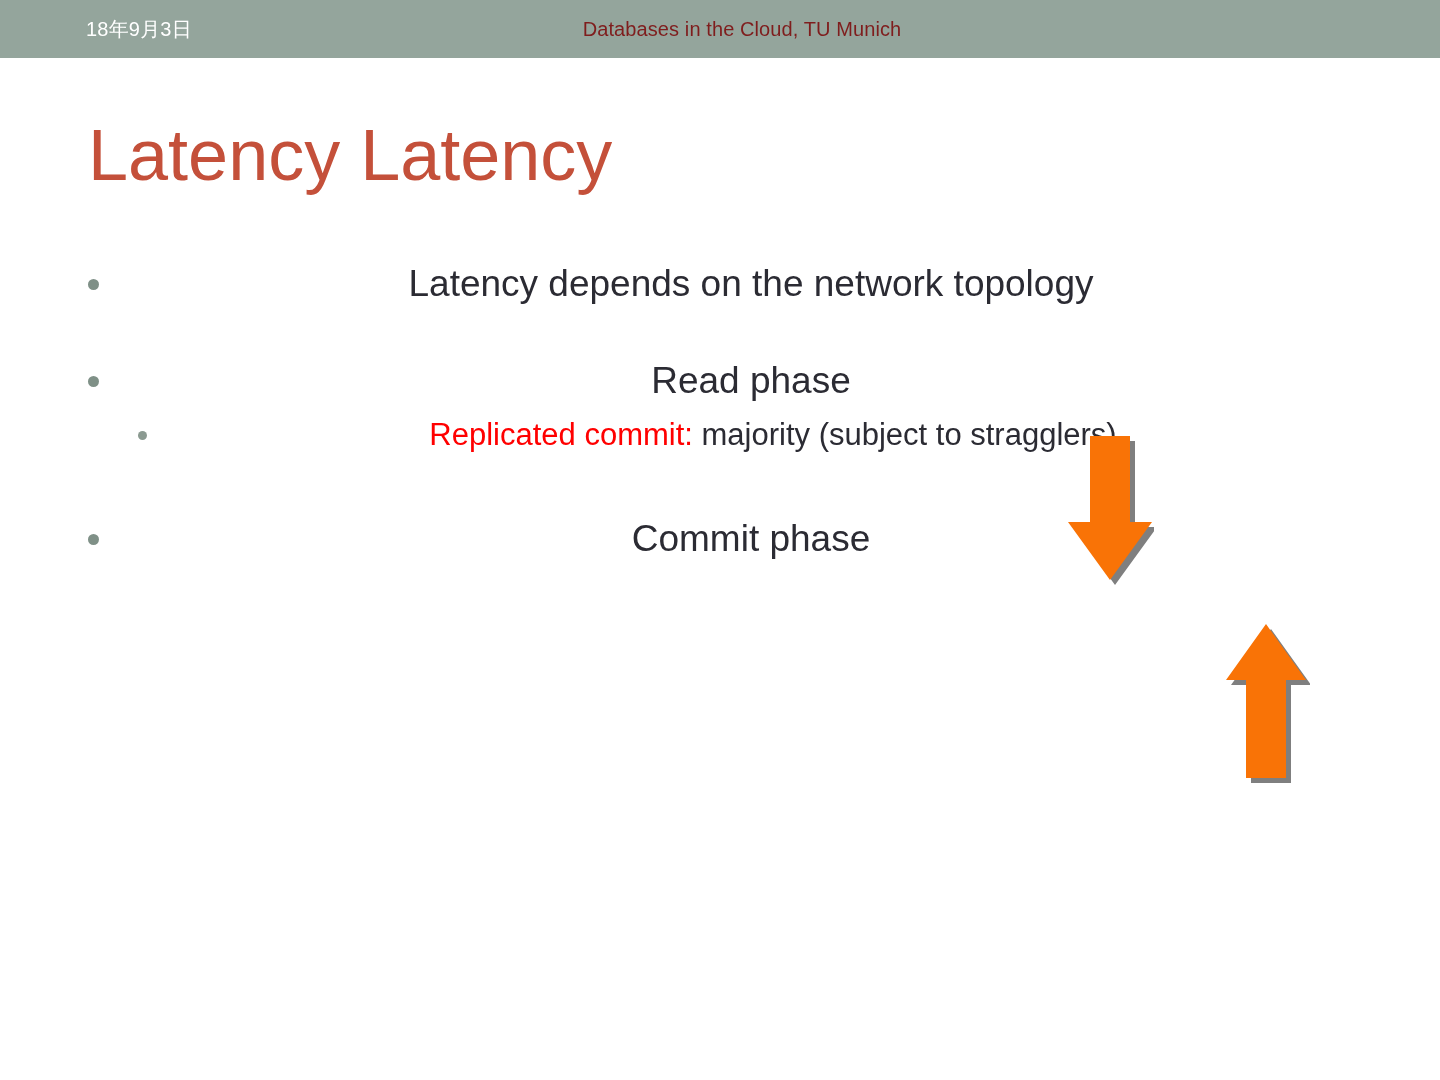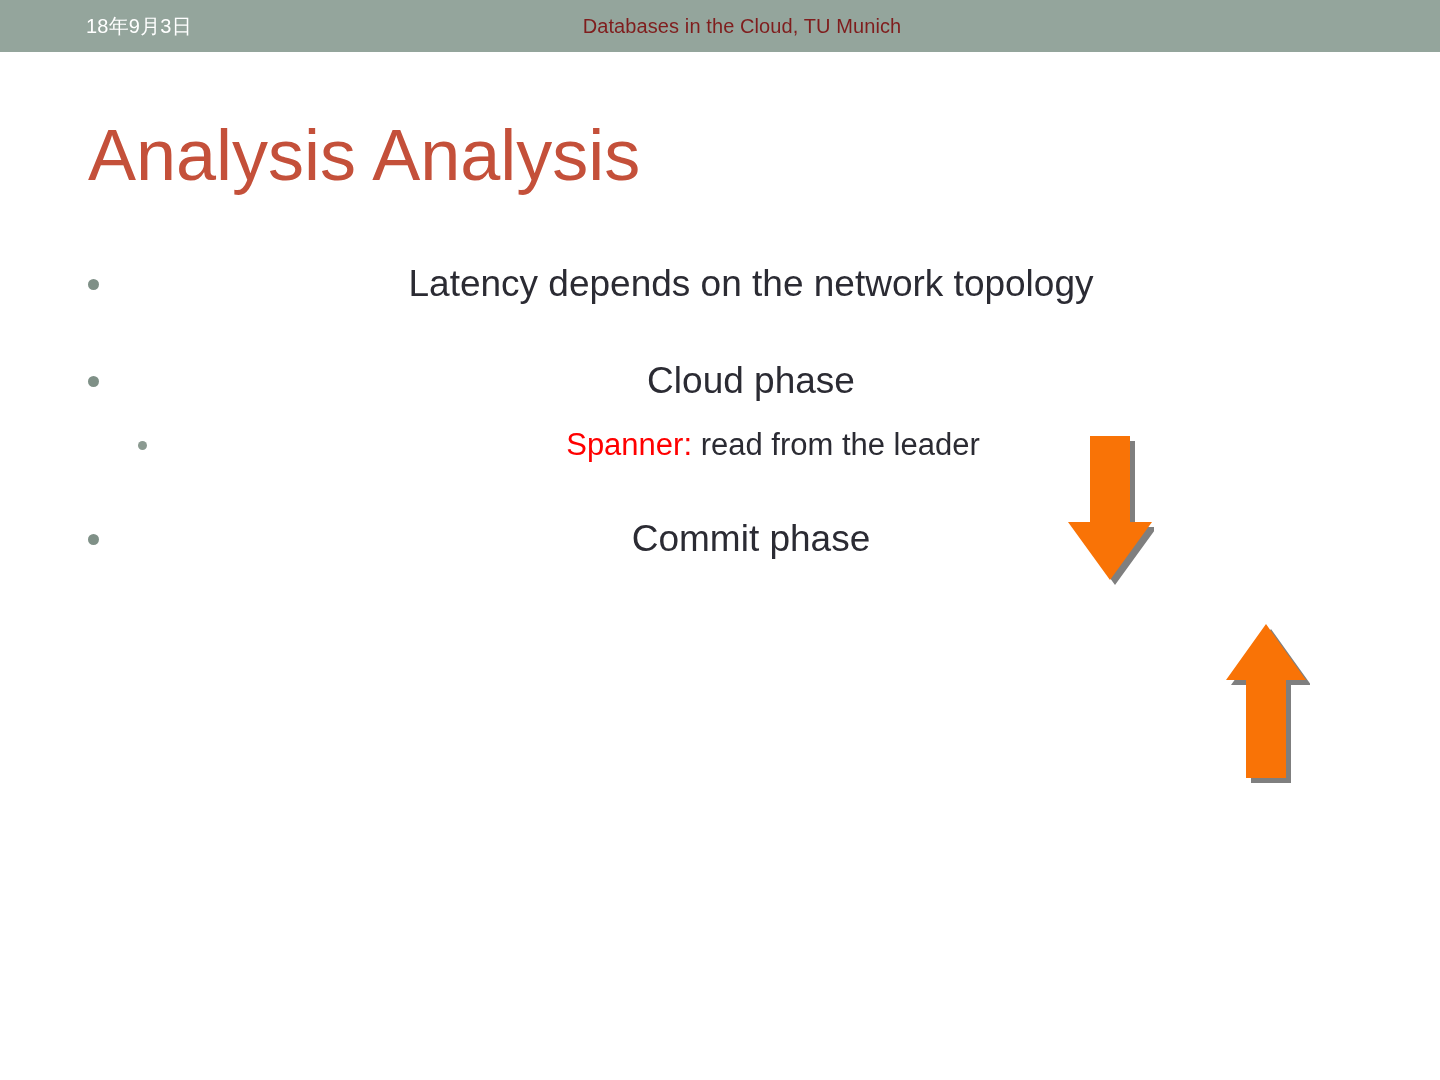--- a/index.html
+++ b/index.html
@@ -14,21 +14,21 @@
     overflow: hidden;
     position: relative;
   }
 
   
   .header-bar {
     position: absolute;
     left: 0;
     top: 0;
     width: 1440px;
-    height: 52px;
+    height: 58px;
     background: #94a59c;
     box-sizing: border-box;
   }
   .header-date {
     position: absolute;
     left: 86px;
     top: 50%;
     transform: translateY(-50%);
     color: #ffffff;
     font-size: 20px;
@@ -138,38 +138,38 @@
   }
 </style>
 </head>
 <body>
 
 <div class="header-bar">
   <div class="header-date">18年9月3日</div>
   <div class="header-title">Databases in the Cloud, TU Munich</div>
 </div>
 
-<div class="slide-title">Analysis Analysis</div>
+<div class="slide-title">Latency Latency</div>
 
 <div class="body-area">
 
   <p class="bullet-l1">
     <span>Latency depends on the network topology</span>
   </p>
 
   <div class="spacer-lg"></div>
 
   <p class="bullet-l1">
-    <span>Cloud phase</span>
+    <span>Read phase</span>
   </p>
   <div class="spacer-md"></div>
+  <p class="bullet-l2">
+    <span class="lead-red">Replicated commit:</span><span> majority (subject to stragglers)</span>
+  </p>
   <div class="spacer-sm"></div>
-  <p class="bullet-l2">
-    <span class="lead-red">Spanner:</span><span> read from the leader</span>
-  </p>
 
   <div class="spacer-lg"></div>
 
   <p class="bullet-l1">
     <span>Commit phase</span>
   </p>
   <div class="spacer-md"></div>
   <div class="spacer-sm"></div>
 </div>
 

